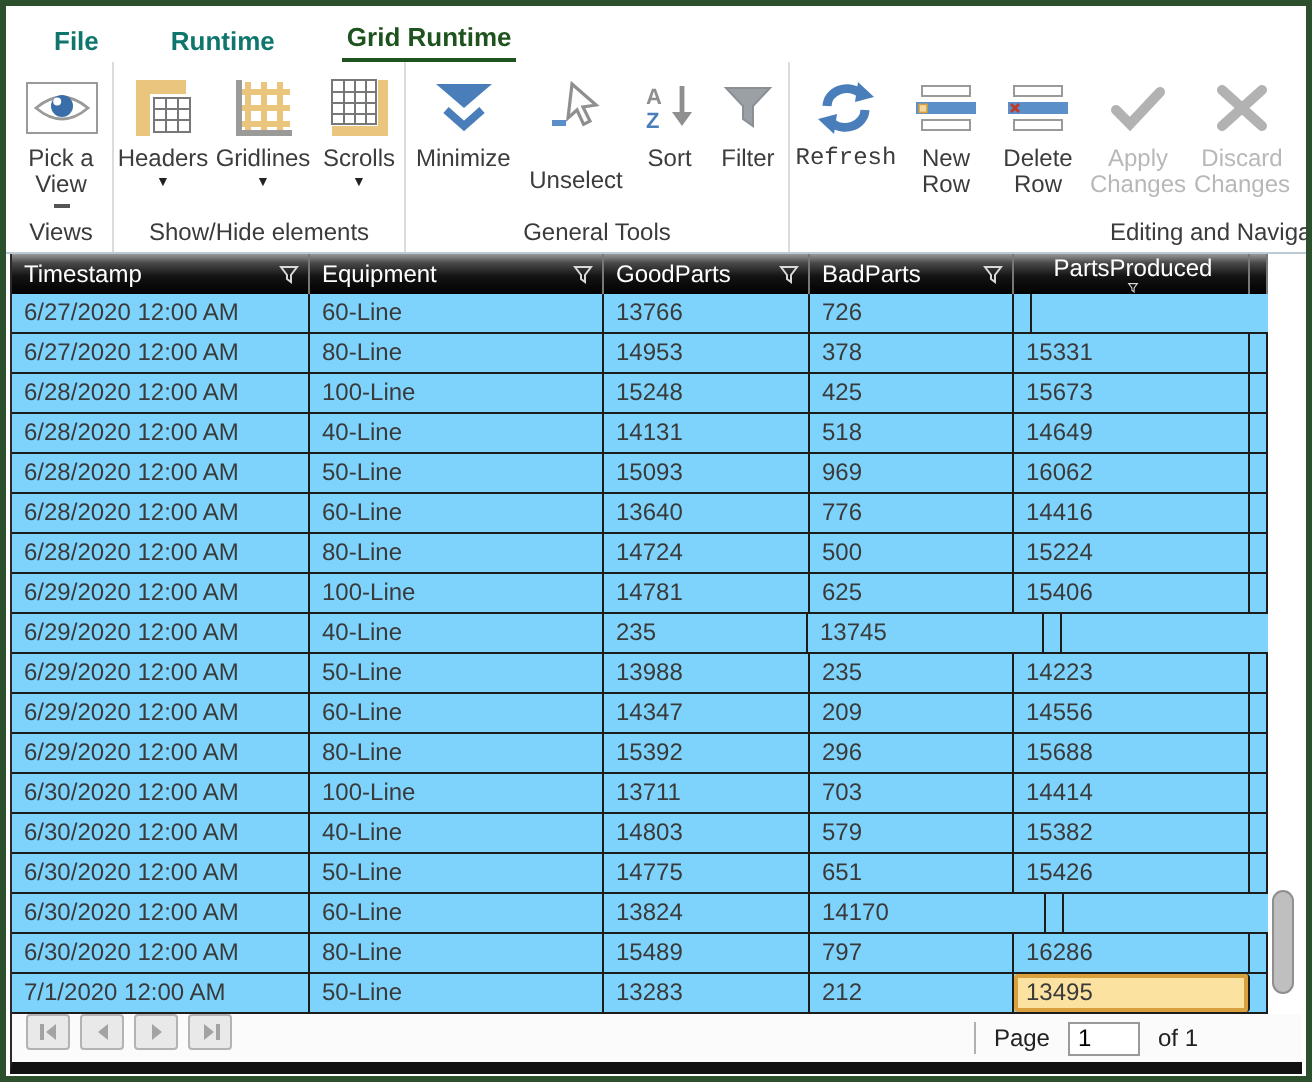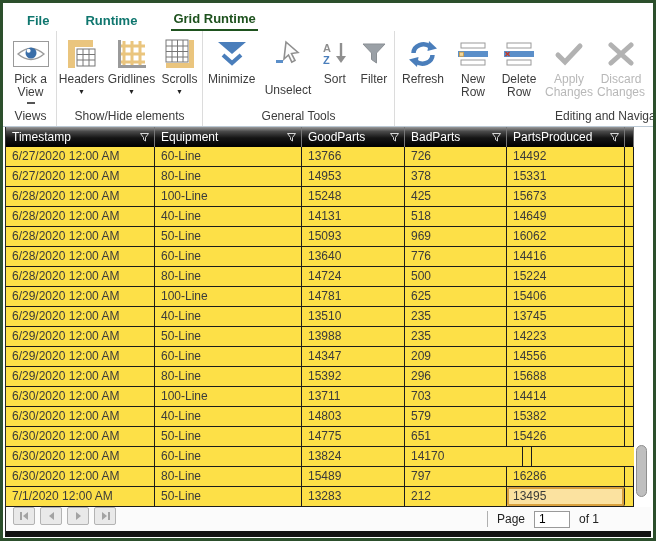--- a/index.html
+++ b/index.html
@@ -20,32 +20,32 @@
   .rgroup-general { width:192px; }
   .rgroup-editing { width:440px; }
   .rbuttons { flex:1; display:flex; align-items:flex-start; justify-content:center; padding-top:7px; }
   .rgroup-editing .rbuttons { justify-content:flex-start; }
   .glabel { text-align:center; font-size:12px; color:#3b3b3b; padding-bottom:3px; white-space:nowrap; }
   .rbtn { display:flex; flex-direction:column; align-items:center; text-align:center; font-size:12px; color:#3c3c3c; line-height:13px; cursor:default; }
   .rbtn .icon { height:32px; display:flex; align-items:center; justify-content:center; margin-bottom:3px; }
   .rbtn.disabled { color:#b8b8b8; }
   .drop-arrow { font-size:7px; color:#222; line-height:8px; margin-top:2px; }
   .drop-dash { width:8px; height:2px; background:#555; margin-top:3px; }
-  .w44{width:44px;} .w46{width:46px;} .w48{width:48px;} .w52{width:52px;} .w56{width:56px;} .w58{width:58px;gap:11px;} .w40{width:40px;} .w42{width:42px;} .w60{width:60px;} .w30{width:30px;}
+  .w44{width:44px;} .w46{width:46px;} .w48{width:48px;} .w52{width:52px;} .w56{width:56px;font-family:Liberation Mono, monospace;} .w58{width:58px;gap:11px;} .w40{width:40px;} .w42{width:42px;} .w60{width:60px;} .w30{width:30px;}
   .eye-box { width:36px; height:26px; border:1px solid #9a9a9a; display:flex; align-items:center; justify-content:center; background:#fff; }
 
   
   .grid-outer { margin:0 2px; border-left:1px solid #2a2a2a; border-bottom:6px solid #121212; background:#fff; }
   .g-header { display:flex; height:20px; width:628px;
     background:linear-gradient(180deg,#9a9a9a 0%,#4a4a4a 22%,#141414 55%,#000 100%); }
   .g-hcell { display:flex; align-items:center; justify-content:space-between; color:#fff; font-size:12px;
     padding:0 4px 0 6px; border-right:1px solid #777; height:100%; overflow:hidden; white-space:nowrap; }
-  .g-row { display:flex; height:20px; width:628px; background:#fde047; border-bottom:1px solid #1c1c1c; }
+  .g-row { display:flex; height:20px; width:628px; background:#7dd3fc; border-bottom:1px solid #1c1c1c; }
   .g-cell { font-size:12px; color:#3a3a3a; line-height:19px; padding-left:6px; border-right:1px solid #1c1c1c; overflow:hidden; white-space:nowrap; }
-  .c0{width:149px;} .c1{width:147px;} .c2{width:103px;} .c3{width:102px;} .c4{width:118px;} .c5{width:9px; padding-left:0;}
+  .c0{width:149px;} .c1{width:147px;} .c2{width:103px;} .c3{width:102px;} .c4{width:118px;flex-direction:column;} .c5{width:9px; padding-left:0;}
   .g-cell.selected { background:#fbe2a0; box-shadow:inset 0 0 0 2px #d9a13d; border-radius:2px; }
 
   
   .pager { height:24px; display:flex; padding:0 0 0 7px; background:#fbfbfb; }
   .pg-btn { width:22px; height:18px; margin-right:5px; background:#e9e9e9; border:1px solid #b3b3b3; border-radius:2px;
     display:flex; align-items:center; justify-content:center; }
   .pager-right { margin-left:auto; display:flex; align-items:center; gap:9px; padding-right:52px; font-size:12px; color:#222; }
   .pager-vsep { width:1px; height:16px; background:#b0b0b0; }
   .page-input { width:36px; height:17px; border:1px solid #9a9a9a; font-size:12px; padding-left:4px; font-family:"Liberation Sans",sans-serif; }
 
@@ -264,21 +264,20 @@
       </div>
       <div class="g-hcell c5"></div>
     </div>
 
     <div>
         <div class="g-row">
           <div class="g-cell c0">6/27/2020 12:00 AM</div>
           <div class="g-cell c1">60-Line</div>
           <div class="g-cell c2">13766</div>
           <div class="g-cell c3">726</div>
-          <div class="g-cell c4">14492</div>
           <div class="g-cell c5"></div>
         </div>
         <div class="g-row">
           <div class="g-cell c0">6/27/2020 12:00 AM</div>
           <div class="g-cell c1">80-Line</div>
           <div class="g-cell c2">14953</div>
           <div class="g-cell c3">378</div>
           <div class="g-cell c4">15331</div>
           <div class="g-cell c5"></div>
         </div>
@@ -326,21 +325,20 @@
           <div class="g-cell c0">6/29/2020 12:00 AM</div>
           <div class="g-cell c1">100-Line</div>
           <div class="g-cell c2">14781</div>
           <div class="g-cell c3">625</div>
           <div class="g-cell c4">15406</div>
           <div class="g-cell c5"></div>
         </div>
         <div class="g-row">
           <div class="g-cell c0">6/29/2020 12:00 AM</div>
           <div class="g-cell c1">40-Line</div>
-          <div class="g-cell c2">13510</div>
           <div class="g-cell c3">235</div>
           <div class="g-cell c4">13745</div>
           <div class="g-cell c5"></div>
         </div>
         <div class="g-row">
           <div class="g-cell c0">6/29/2020 12:00 AM</div>
           <div class="g-cell c1">50-Line</div>
           <div class="g-cell c2">13988</div>
           <div class="g-cell c3">235</div>
           <div class="g-cell c4">14223</div>

